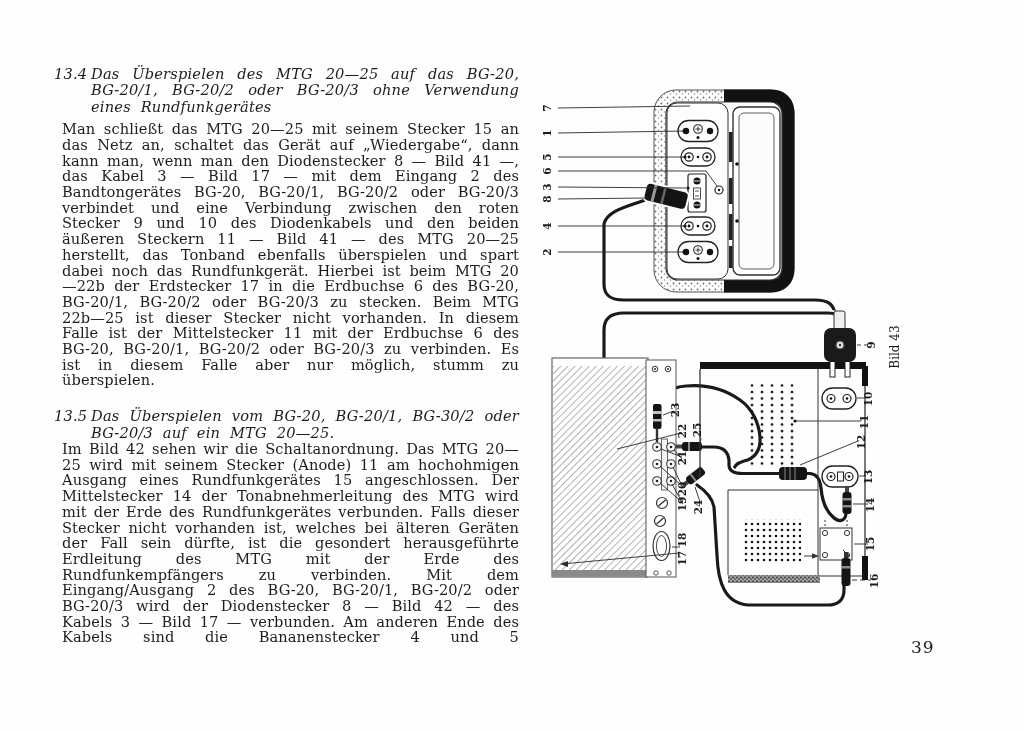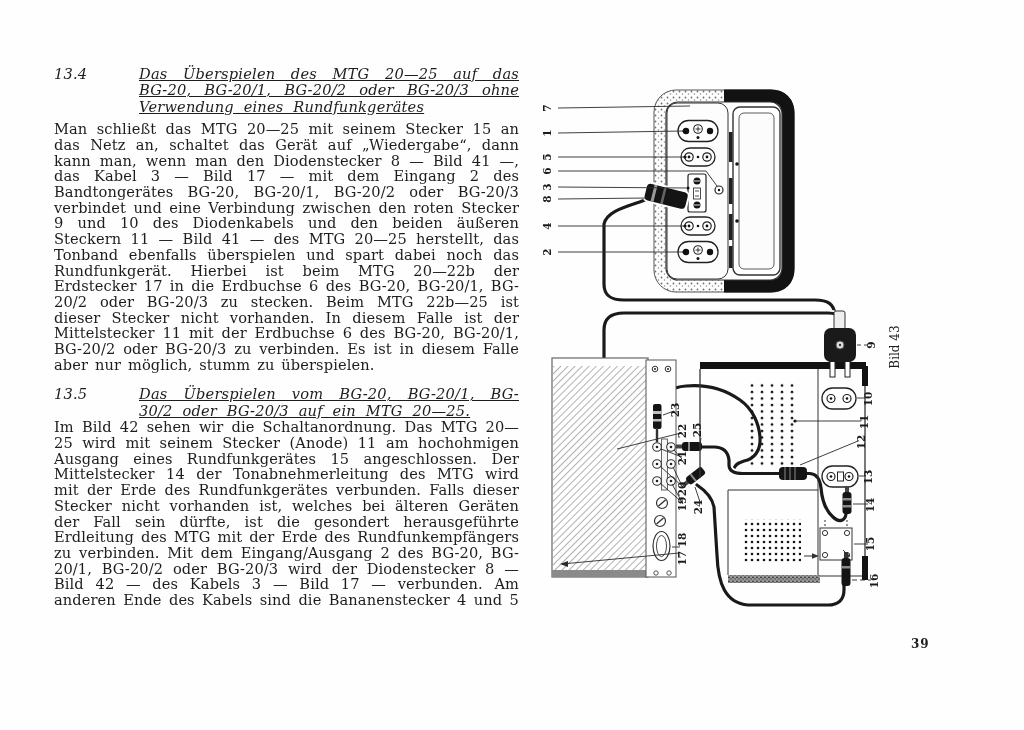--- a/index.html
+++ b/index.html
@@ -9,35 +9,35 @@
     font-family:"DejaVu Serif", serif;
     color:#1d1d1d;
     position:relative;
     overflow:hidden;
   }
   .text-col { position:absolute; left:54px; top:66px; width:465px; }
   .sec-heading {
     display:grid; grid-template-columns:37px 1fr;
     font-style:italic;
     font-size:14.6px; line-height:16.4px;
-    word-spacing:5px; letter-spacing:0.2px;gap:48px;
-  }
-  .sec-heading .sec-title { text-align:justify;text-decoration:underline; }
-  .sec-heading.second { margin-top:14px; }
+    word-spacing:5px; letter-spacing:0.2px;
+  }
+  .sec-heading .sec-title { text-align:justify; }
+  .sec-heading.second { margin-top:20px; }
   p.bodytext {
-    margin:6px 0 0 0;
+    margin:6px 0 0 8px;
     font-size:14.6px; line-height:15.7px;
     text-align:justify;
     word-spacing:2.2px; letter-spacing:0.1px;
   }
   p.bodytext.cont { margin-top:0; }
   p.bodytext.runon { text-align-last:justify; }
   .page-number {
     position:absolute; left:911px; top:637px;
-    font-size:12px; font-weight:bold; letter-spacing:1px;
+    font-size:17px; font-weight:normal; letter-spacing:1px;
   }
   svg text.callout {
     font-family:"DejaVu Serif", serif;
     font-size:10.5px; font-weight:bold; fill:#1b1b1b;
   }
   svg text.caption {
     font-family:"DejaVu Serif", serif;
     font-size:12px; fill:#1b1b1b;
   }
 </style>

